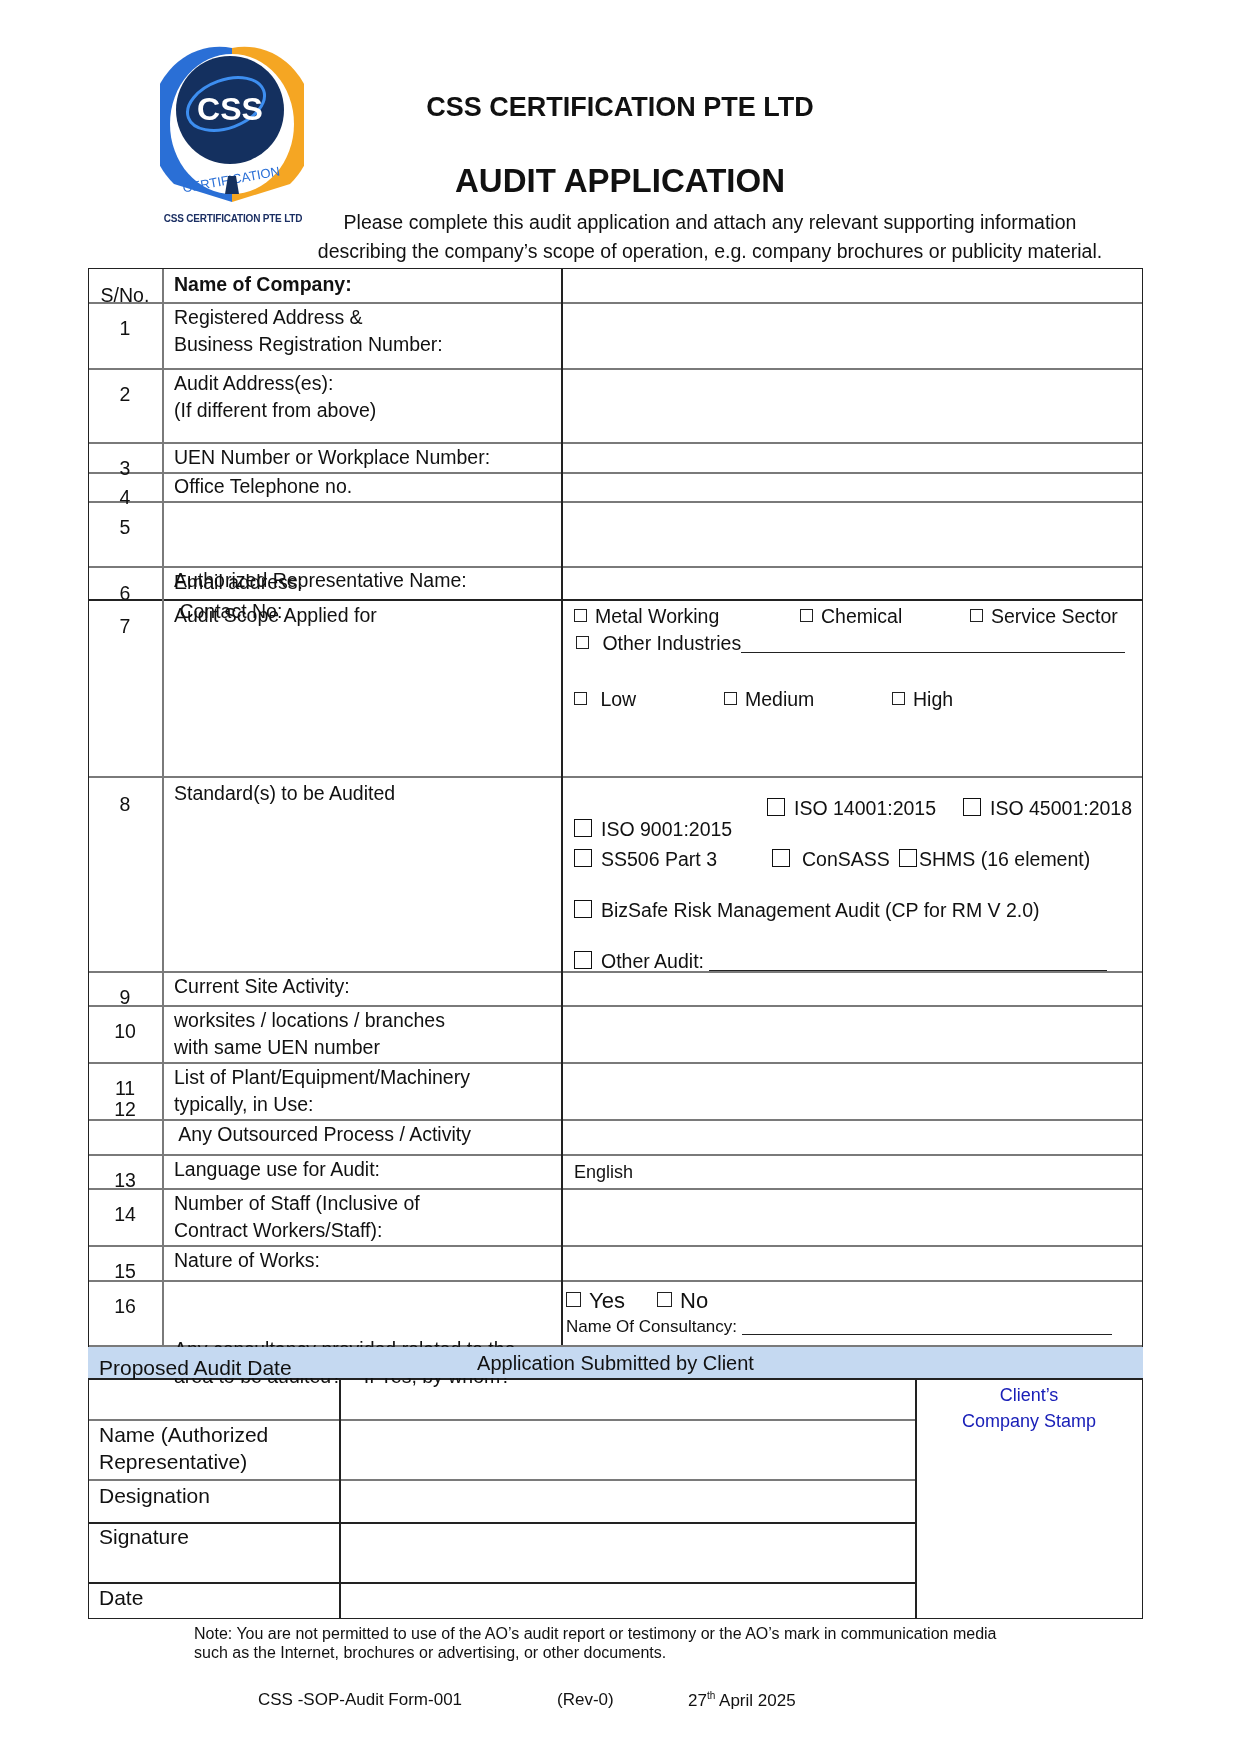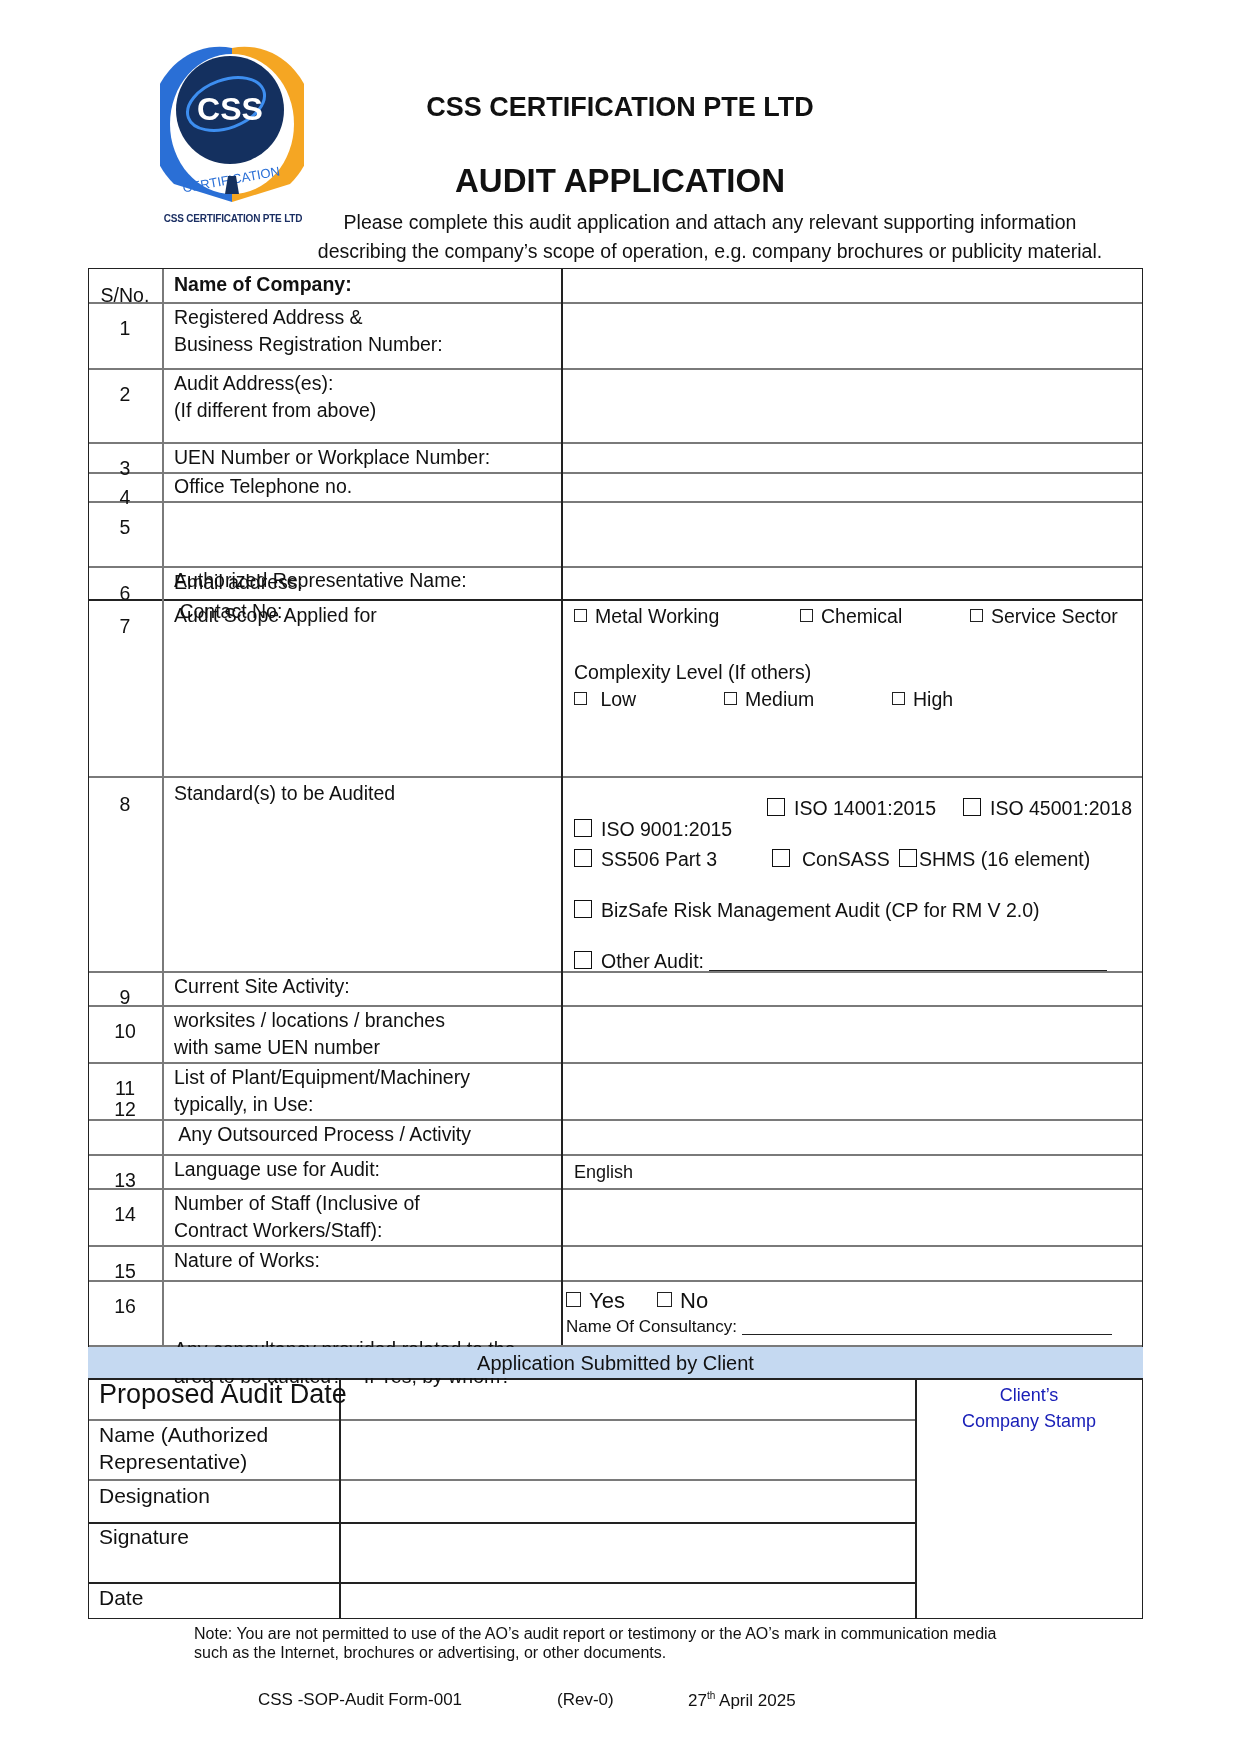--- a/index.html
+++ b/index.html
@@ -122,22 +122,24 @@
   <div class="cell" style="top:301px;left:476px;width:575px;height:28px;"></div>
 
   <div class="cell sno" style="top:334px;left:0;">7</div>
   <div class="cell lbl" style="top:334px;">Audit Scope Applied for</div>
   <div class="cell" style="top:335px;left:486px;width:565px;">
     <div style="position:relative;height:27px;">
       <span class="abs" style="left:0;"><span class="chk"></span><span>Metal Working</span></span>
       <span class="abs" style="left:226px;"><span class="chk"></span><span>Chemical</span></span>
       <span class="abs" style="left:396px;"><span class="chk"></span><span>Service Sector</span></span>
     </div>
+    <div style="position:relative;height:27px;white-space:nowrap;">
+      <span class="abs" style="left:2px;"><span class="chk"></span> <span>Other Industries</span><span class="uline" style="width:384px;"></span></span>
+    </div>
     <div style="height:29px;"></div>
-    <div>Complexity Level (If others)</div>
     <div style="position:relative;height:27px;">
       <span class="abs" style="left:0;"><span class="chk"></span> <span>Low</span></span>
       <span class="abs" style="left:150px;"><span class="chk"></span><span>Medium</span></span>
       <span class="abs" style="left:318px;"><span class="chk"></span><span>High</span></span>
     </div>
   </div>
 
   <div class="cell sno" style="top:512px;left:0;">8</div>
   <div class="cell lbl" style="top:512px;">Standard(s) to be Audited</div>
   <div class="cell" style="top:527px;left:486px;width:565px;">
@@ -206,21 +208,21 @@
       <span style="margin-left:26px;"><span class="chk" style="width:13px;height:13px;"></span><span>No</span></span>
     </div>
     <div style="font-size:17px;line-height:24px;white-space:nowrap;">
       <span>Name Of Consultancy:</span>
       <span class="uline" style="width:370px;"></span>
     </div>
   </div>
 
   <div class="band" style="top:1079px;height:31px;">Application Submitted by Client</div>
 
-  <div class="cell" style="top:1113px;left:11px;font-size:27px;">Proposed Audit Date</div>
+  <div class="cell" style="top:1086px;left:11px;font-size:21px;">Proposed Audit Date</div>
   <div class="cell" style="top:1112px;left:254px;width:571px;height:37px;"></div>
 
   <div class="cell" style="top:1153px;left:11px;font-size:21px;">
     <div>Name (Authorized</div>
       <div>Representative)</div>
   </div>
   <div class="cell" style="top:1153px;left:254px;width:571px;height:56px;"></div>
 
   <div class="cell" style="top:1214px;left:11px;font-size:21px;">Designation</div>
   <div class="cell" style="top:1213px;left:254px;width:571px;height:39px;"></div>

